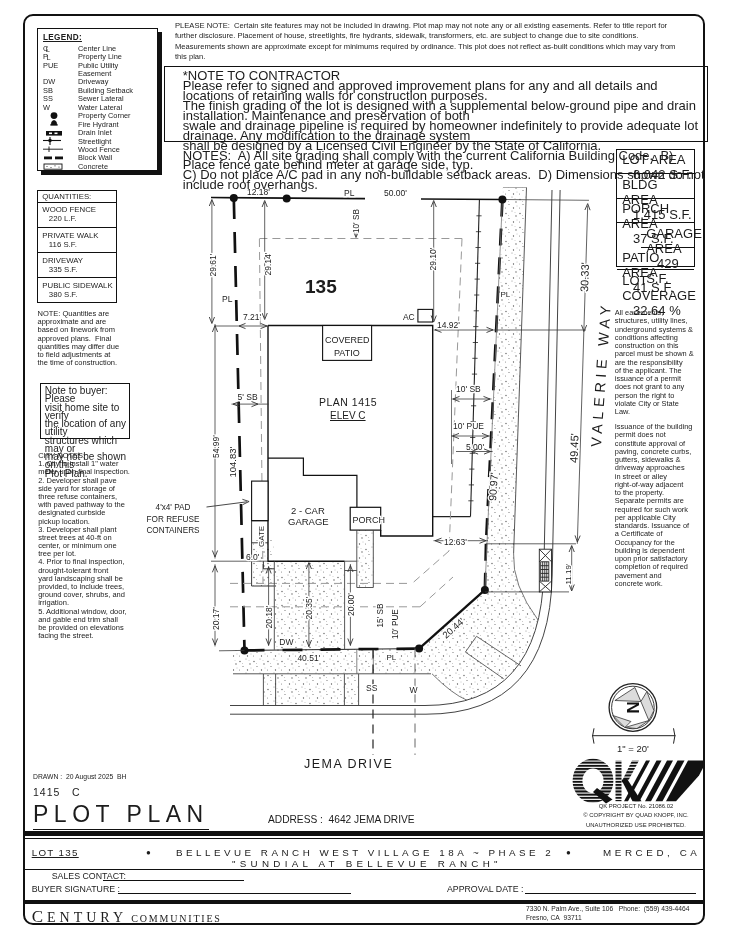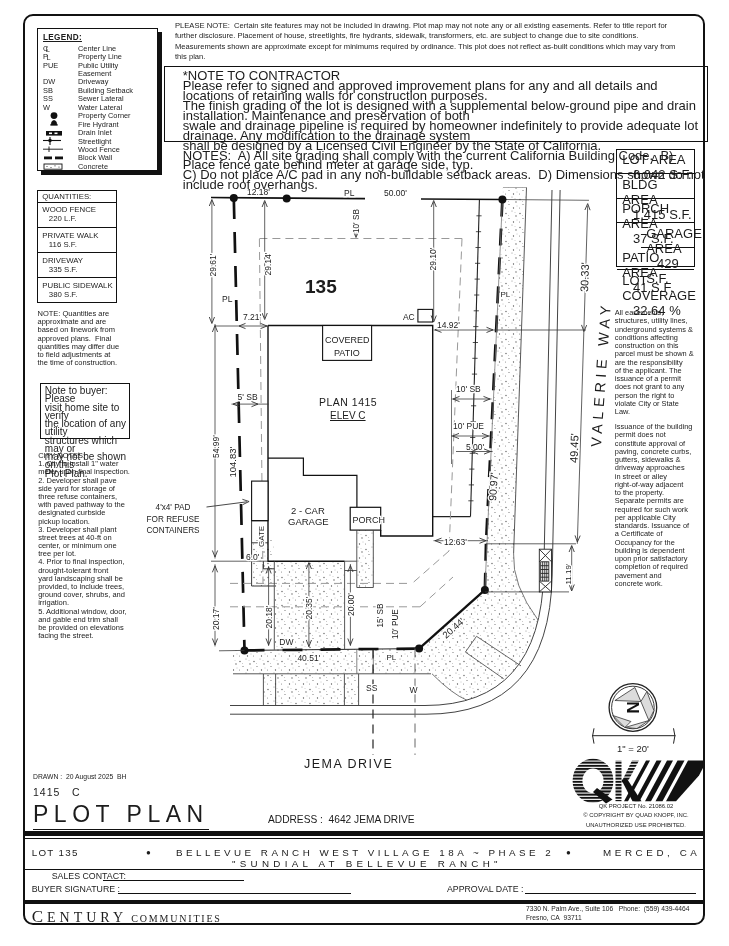--- a/index.html
+++ b/index.html
@@ -486,21 +486,21 @@
 
 <div class="t" style="left:33px;top:801px;font-size:23px;letter-spacing:5.5px;border-bottom:1.2px solid #111;padding-bottom:1px;">PLOT PLAN</div>
 
 <div class="t" style="left:268px;top:813.7px;font-size:10.2px;">ADDRESS :&nbsp; 4642 JEMA DRIVE</div>
 
 <div class="abs" style="left:560px;top:801.5px;width:152px;font-size:5.9px;line-height:9.5px;text-align:center;">QK PROJECT No. 21086.02<br>© COPYRIGHT BY QUAD KNOPF, INC.<br>UNAUTHORIZED USE PROHIBITED.</div>
 
 <div class="abs" style="left:24px;top:831px;width:681px;height:4.5px;background:#111;"></div>
 <div class="abs" style="left:24px;top:838.2px;width:681px;height:1.2px;background:#111;"></div>
 
-<div class="t" style="left:31.7px;top:846.8px;font-size:9.8px;letter-spacing:1.3px;">LOT 135</div>
+<div class="t" style="left:31.7px;top:846.8px;font-size:9.8px;letter-spacing:1.3px;text-decoration:underline;">LOT 135</div>
 <div class="t" style="left:146px;top:847.8px;font-size:8px;">●</div>
 <div class="t" style="left:176px;top:846.8px;font-size:9.8px;letter-spacing:3.5px;">BELLEVUE RANCH WEST VILLAGE 18A ~ PHASE 2</div>
 <div class="t" style="left:566px;top:847.8px;font-size:8px;">●</div>
 <div class="t" style="left:603px;top:846.8px;font-size:9.8px;letter-spacing:3.6px;">MERCED, CA</div>
 <div class="t" style="left:232px;top:858.4px;font-size:9.8px;letter-spacing:4.3px;">"SUNDIAL AT BELLEVUE RANCH"</div>
 <div class="abs" style="left:24px;top:869.3px;width:681px;height:1px;background:#111;"></div>
 
 <div class="t" style="left:31.7px;top:870.9px;font-size:8.8px;padding-left:20px;">SALES CONTACT:</div>
 <div class="abs" style="left:103px;top:879.5px;width:141px;height:1px;background:#111;"></div>
 

